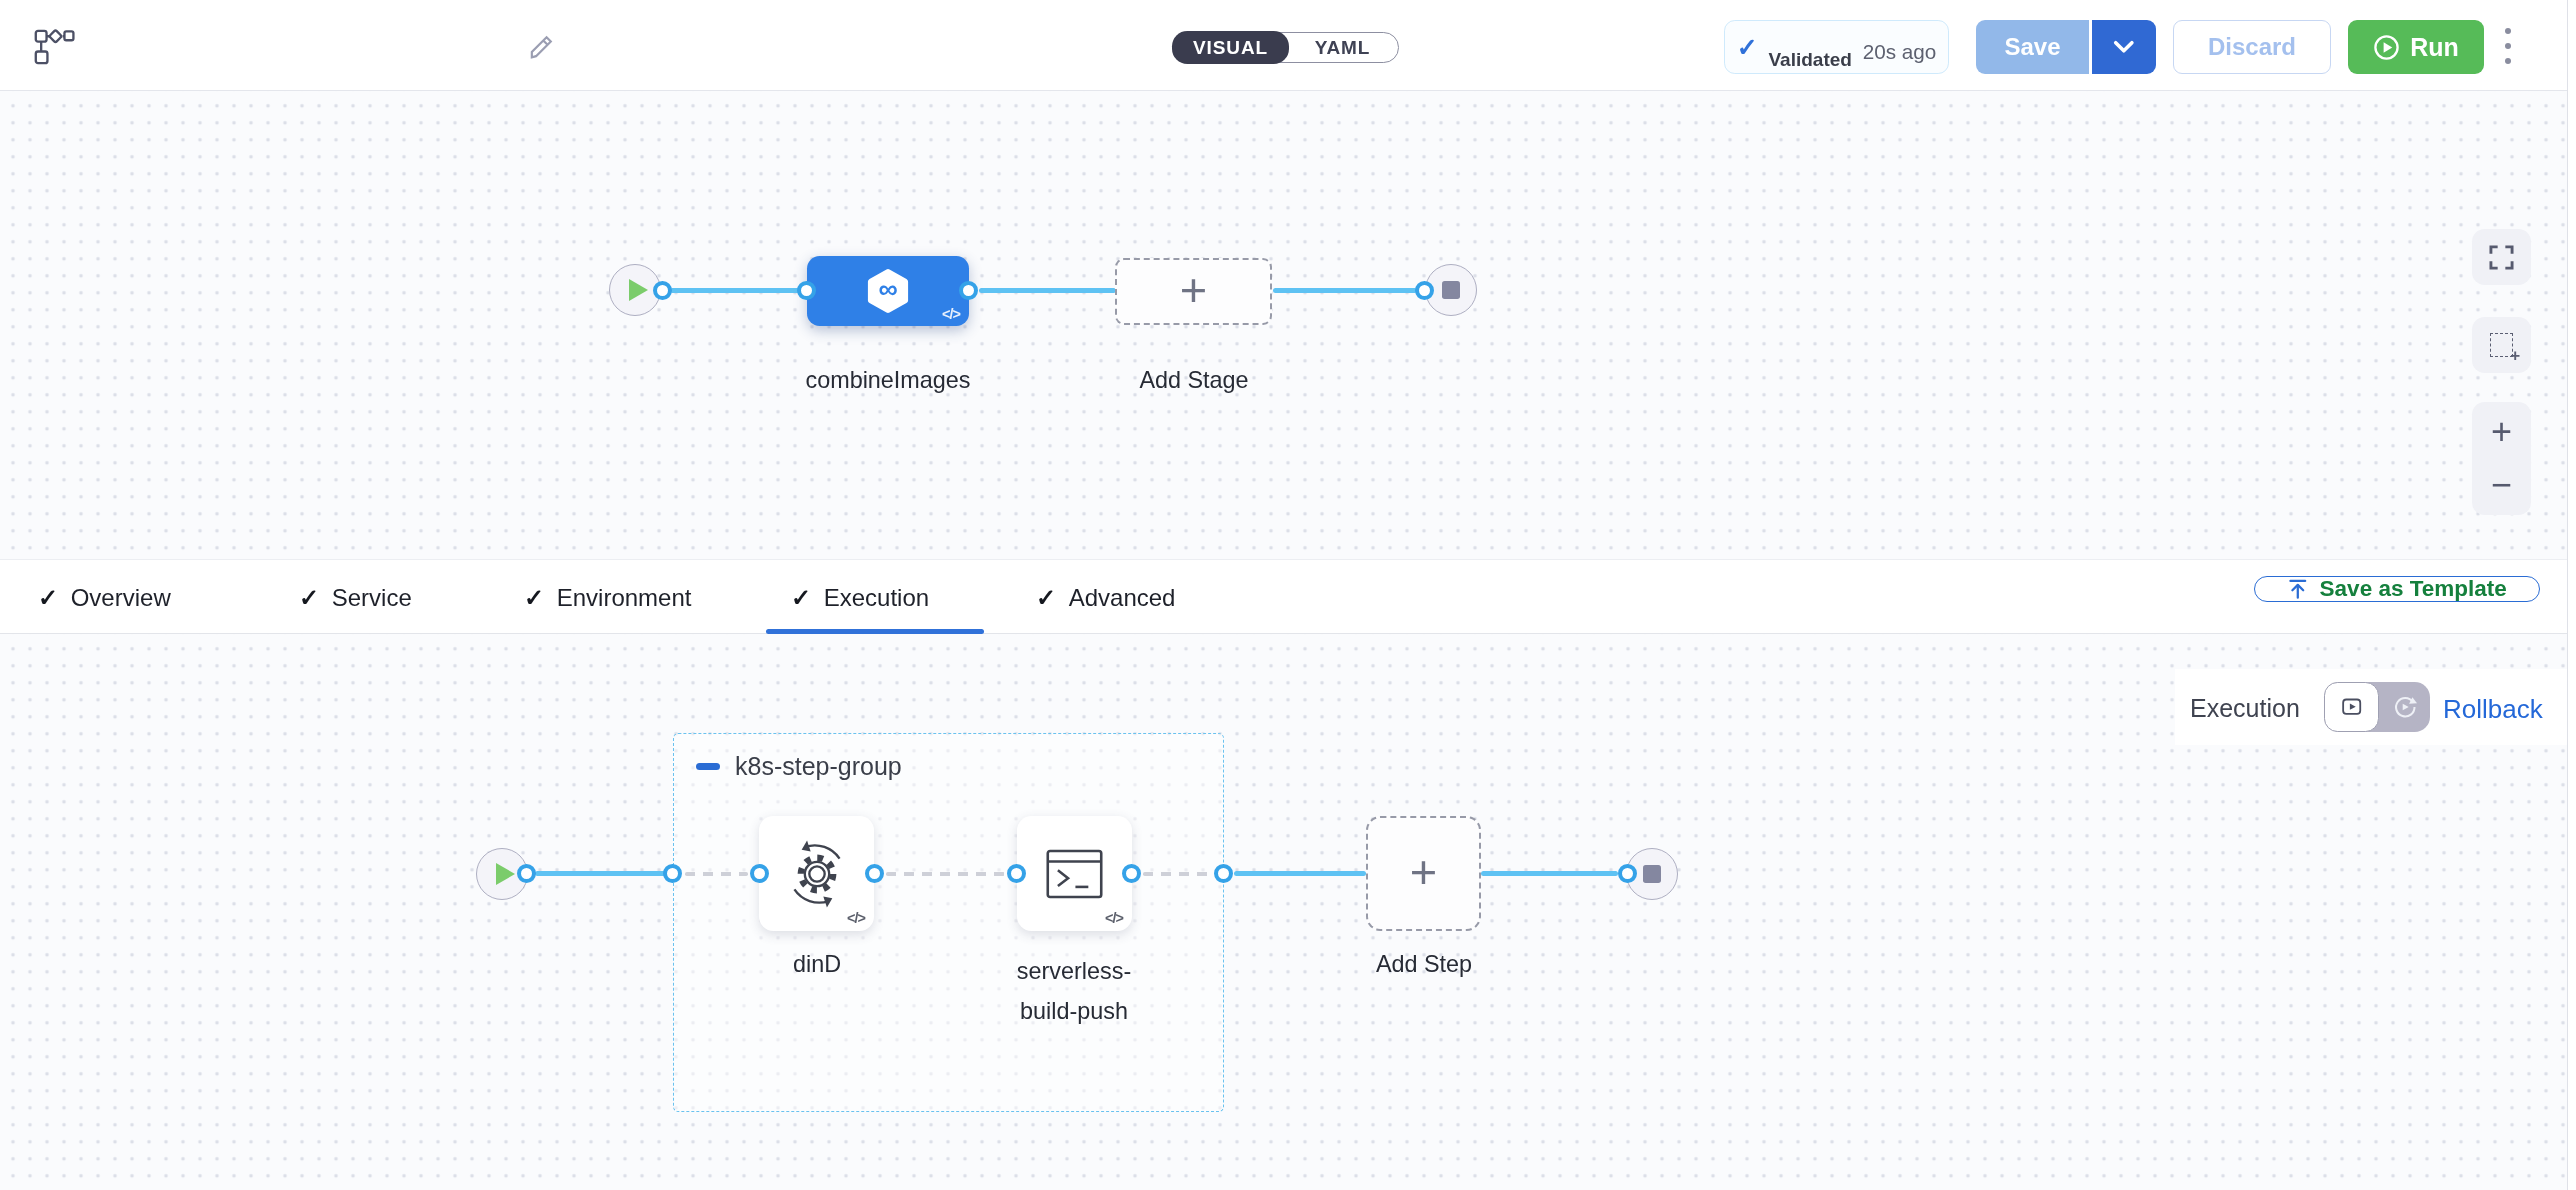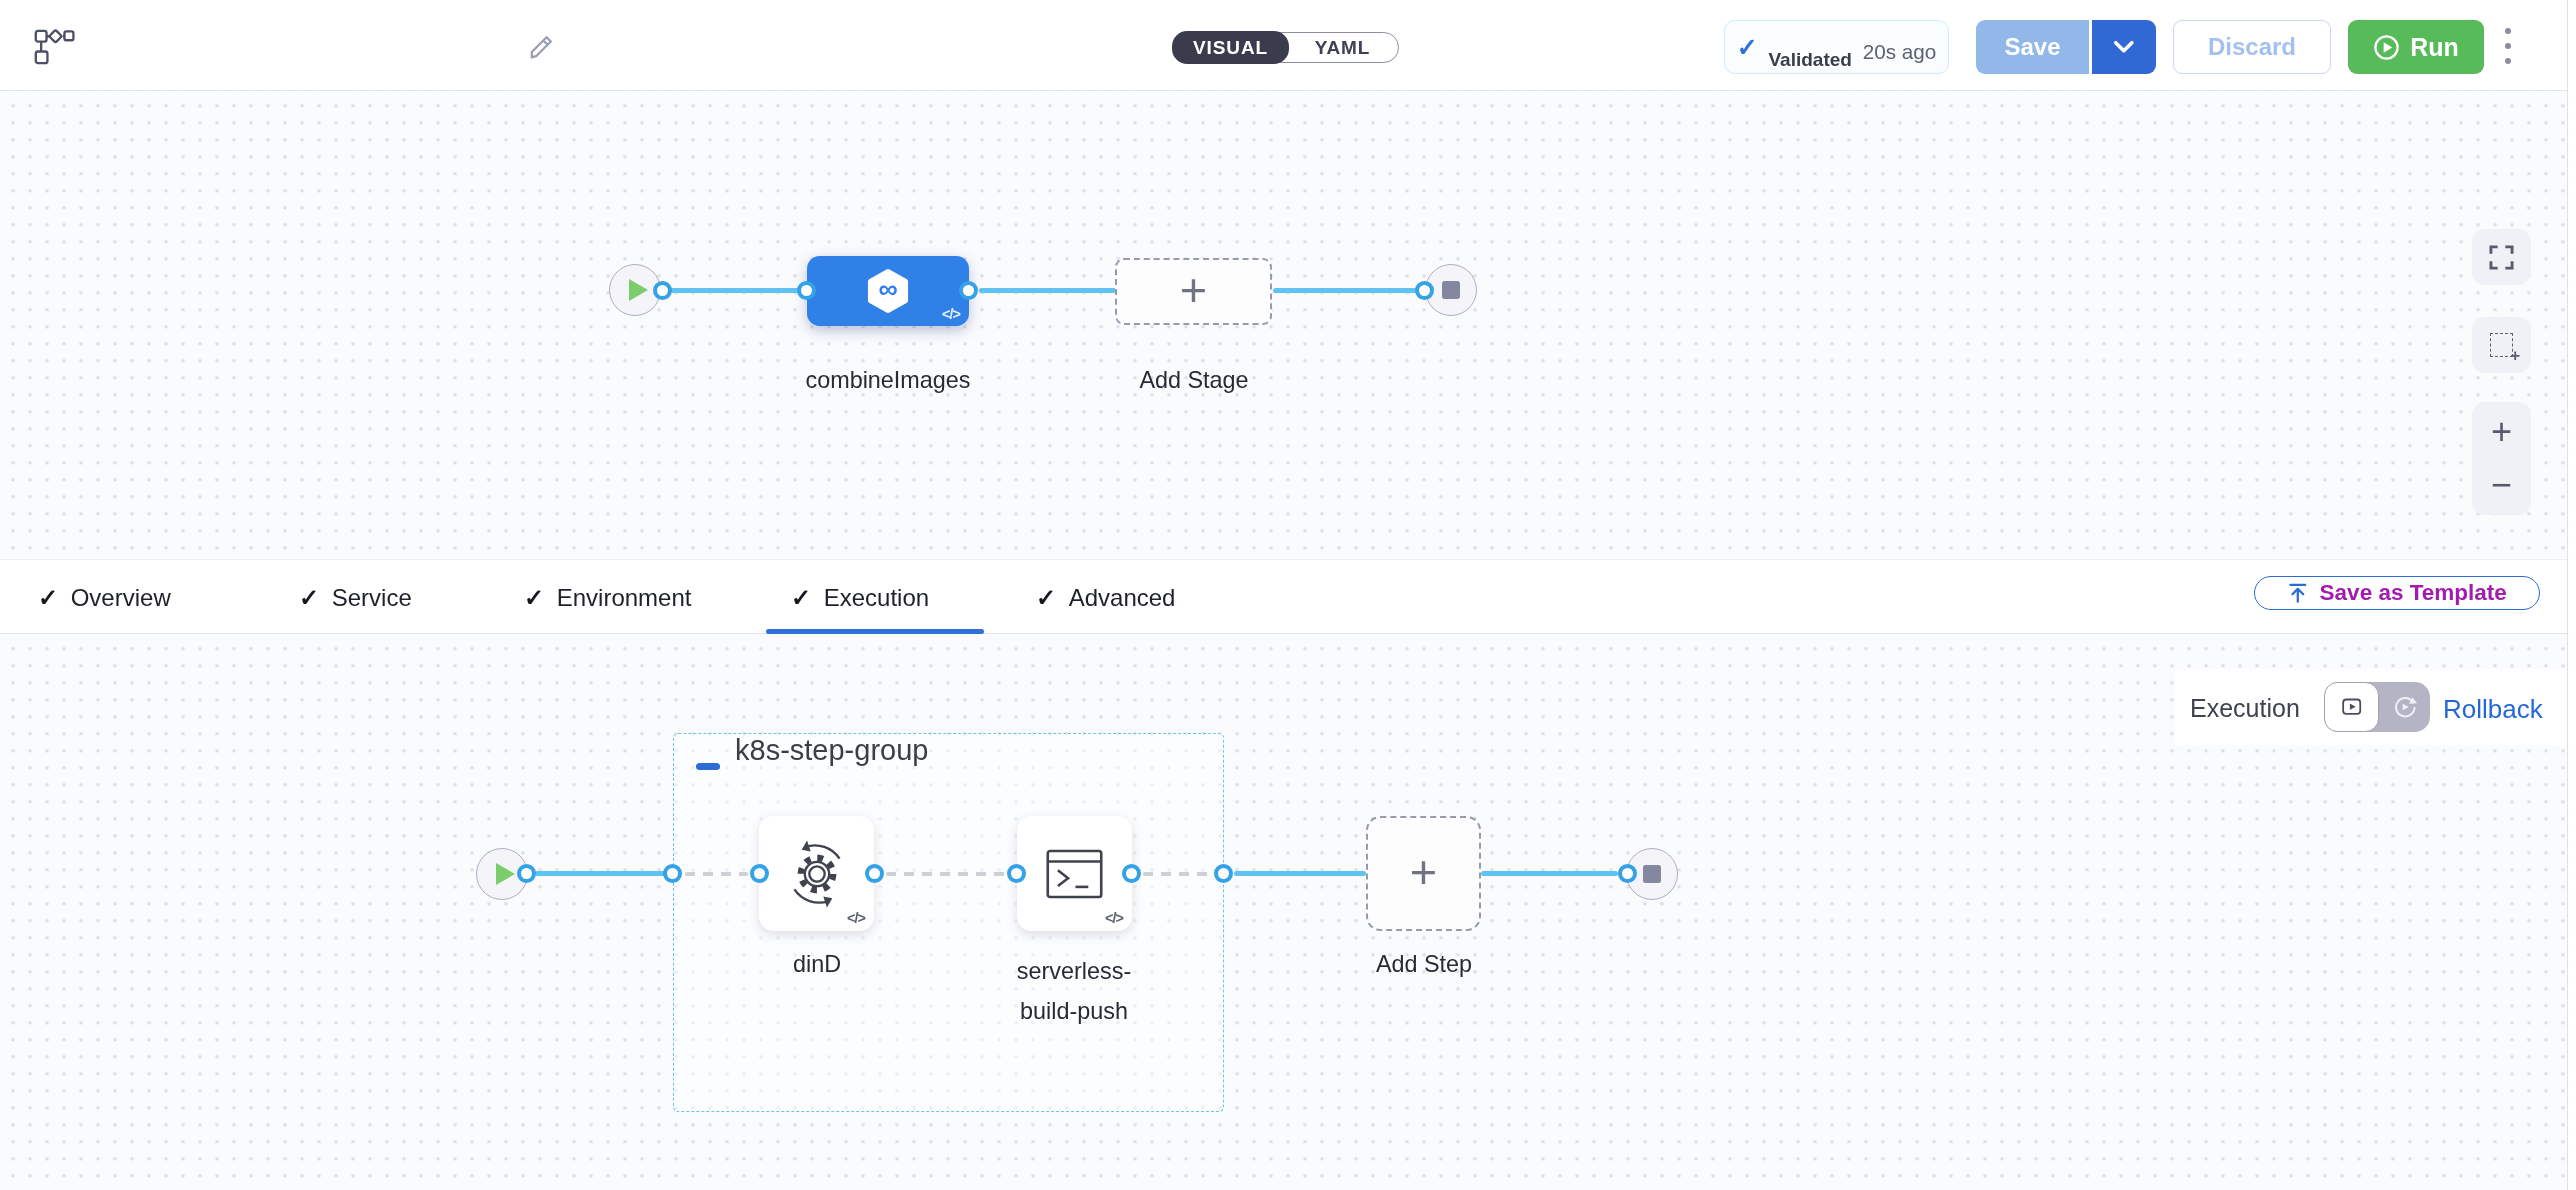--- a/index.html
+++ b/index.html
@@ -84,40 +84,40 @@
   .marquee-sq span { position: absolute; right: -8px; bottom: -10px; font-size: 17px; color: #5a5e72; font-weight: 700; }
 
   
   #tabbar { position: absolute; left: 0; top: 559px; width: 2576px; height: 75px; background: #fff;
             border-top: 0.9px solid #eceef2; border-bottom: 0.9px solid #e3e5ea; z-index: 20; }
   .tab { position: absolute; top: 20px; height: 36px; display: flex; align-items: center; gap: 12.6px;
          font-size: 24px; color: #1e212a; cursor: pointer; }
   .tab .chk { font-size: 24px; font-weight: 700; color: #15181f; }
   .tab-underline { position: absolute; left: 766px; top: 69px; width: 218px; height: 5.4px;
                    background: #3071d9; border-radius: 2.7px; }
-  .tpl-btn { position: absolute; left: 2254px; top: 16px; width: 286px; height: 34px;
-             border: 1.8px solid #2a6cd4; border-radius: 21.6px; color: #a21caf;
+  .tpl-btn { position: absolute; left: 2254px; top: 16px; width: 286px; height: 26px;
+             border: 1.8px solid #2a6cd4; border-radius: 21.6px; color: #15803d;
              font-size: 22.5px; font-weight: 700; background: #fff;
              display: flex; align-items: center; justify-content: center; gap: 10.8px; }
 
   
   .exec-backdrop { position: absolute; left: 2175px; top: 35px; width: 401px; height: 76px; background: #ffffff; }
   .exec-label { position: absolute; left: 2190px; top: 60px; font-size: 25px; color: #3f4350; }
   .rollback-label { position: absolute; left: 2443px; top: 60px; font-size: 26px; font-weight: 500; color: #2468d8; }
   .exec-switch { position: absolute; left: 2324px; top: 48px; width: 106px; height: 50px;
                  background: #b5b4c5; border-radius: 15.3px; display: flex; }
   .exec-switch .seg-on { width: 55px; height: 50px; background: #fff; border: 1.8px solid #9fa0b2;
                          border-radius: 13.5px; display: flex; align-items: center; justify-content: center; }
   .exec-switch .seg-off { flex: 1; display: flex; align-items: center; justify-content: center; }
 
   .group-box { position: absolute; left: 673px; top: 99px; width: 551px; height: 379px;
                border: 1.8px dashed #6ac2ef; border-radius: 5.4px; background: rgba(255,255,255,0.45); z-index: 2; }
   .group-minus { position: absolute; left: 696px; top: 129px; width: 24px; height: 7.2px;
                  background: #2a6cd4; border-radius: 3.6px; z-index: 5; cursor: pointer; }
-  .group-title { position: absolute; left: 735px; top: 100px; font-size: 29px; color: #3a3e49; z-index: 5; }
+  .group-title { position: absolute; left: 735px; top: 118px; font-size: 25px; color: #3a3e49; z-index: 5; }
 
   .step-card { position: absolute; top: 182px; width: 115px; height: 115px; background: #fff;
                border-radius: 14.4px; box-shadow: 0 3.6px 10.8px rgba(60,70,100,0.16); z-index: 5;
                display: flex; align-items: center; justify-content: center; }
 </style>
 </head>
 <body>
 
 <div id="header">
   <svg class="abs" style="left:34px;top:28px" width="43" height="38" viewBox="0 0 48 42">

